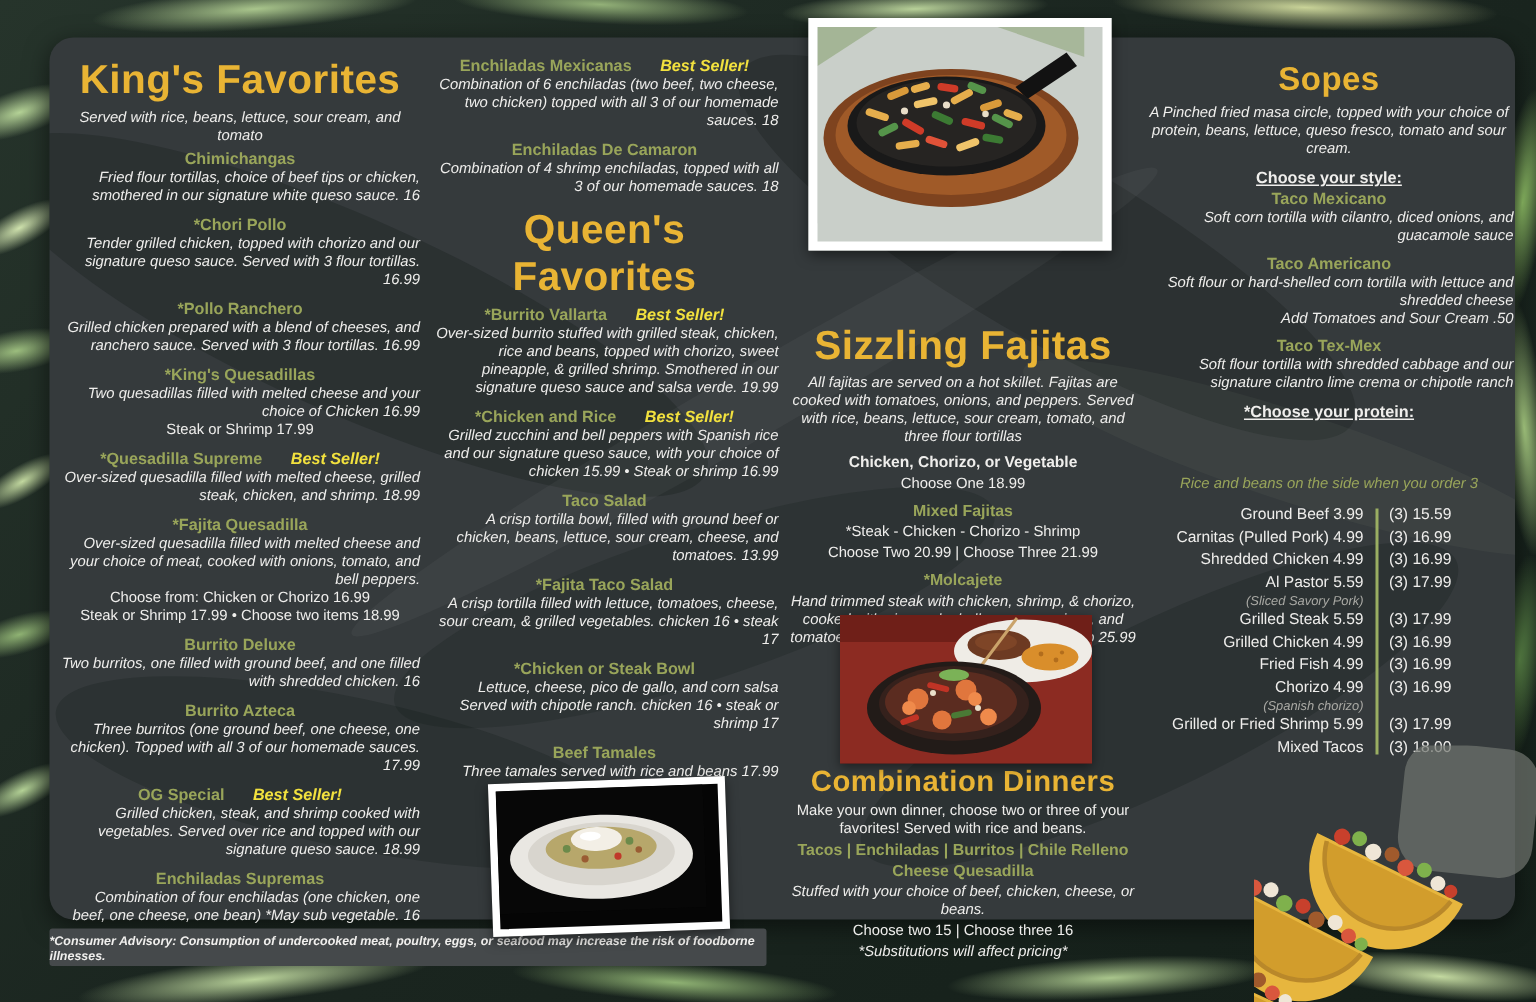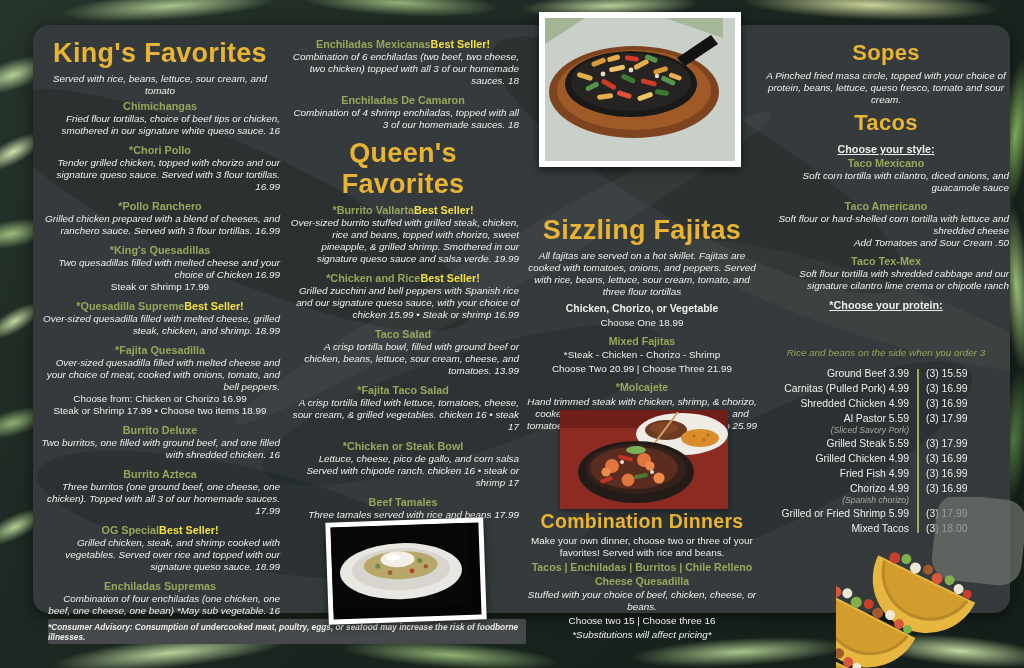--- a/index.html
+++ b/index.html
@@ -27,30 +27,30 @@
   .bw .reg{font-weight:normal;}
   .gb{color:#99a55a;font-weight:bold;font-size:10.6px;margin:6px 0 1px;line-height:12px;}
   #col-three-bottom .gb{margin:3px 0 0;}
   #col-three-bottom .txt{margin:2px 0;}
   .gi{color:#99a55a;font-style:italic;margin-top:36px;}
   .un{font-weight:bold;text-decoration:underline;font-size:10.8px;margin:7px 0 2px;}
   .item{margin:0 0 7px;}
   #col-four .item{margin:0 0 6px;}
   .name-line{font-size:10.8px;line-height:13px;}
   .iname{color:#99a55a;font-weight:bold;}
-  .best{color:#f2e13e;font-weight:bold;}
+  .best{color:#f2e13e;font-style:italic;font-weight:bold;padding-left:19px;}
   .idesc{font-style:italic;font-size:9.9px;line-height:12px;text-align:right;}
   .iplain{font-size:9.9px;line-height:12px;}
   .ptable{position:relative;margin-top:8px;}
   .pdiv{position:absolute;left:154px;top:2px;bottom:2px;width:2px;background:#9aae62;}
   .prow{display:flex;align-items:flex-start;margin:2px 0;}
   .pleft{width:146px;text-align:right;font-size:10.4px;line-height:13px;}
   .psub{font-size:8.6px;color:#a9a9a4;font-style:italic;line-height:10px;}
   .pright{margin-left:17px;text-align:left;font-size:10.4px;line-height:13px;white-space:nowrap;}
-  .advisory{position:absolute;left:48px;top:619px;width:478px;height:25px;background:#45494b;
+  .advisory{position:absolute;left:33px;top:619px;width:478px;height:25px;background:#45494b;
             border-radius:2px;display:flex;align-items:center;justify-content:center;z-index:4;}
   .advisory span{font-size:8.3px;font-style:italic;font-weight:bold;color:#f0efed;}
   .photo{position:absolute;z-index:6;}
   #photo-fajitas{left:539px;top:12px;width:190px;height:143px;border:6px solid #fff;
                  background:#c9cfc9;box-shadow:0 3px 9px rgba(0,0,0,.55);}
   #photo-tamales{left:327px;top:520px;width:148px;height:92px;border:5px solid #fff;background:#050505;
                  transform:rotate(-2deg);box-shadow:0 3px 8px rgba(0,0,0,.5);}
   #photo-combo{left:560px;top:410px;width:168px;height:99px;background:#7c231c;box-shadow:0 2px 7px rgba(0,0,0,.45);}
   #photo-tacos{left:836px;top:497px;width:188px;height:171px;z-index:7;}
   svg{display:block;}
@@ -186,21 +186,20 @@
       <div class="txt wh">Make your own dinner, choose two or three of your favorites! Served with rice and beans.</div>
       <div class="txt gb">Tacos | Enchiladas | Burritos | Chile Relleno</div>
       <div class="txt gb">Cheese Quesadilla</div>
       <div class="txt it">Stuffed with your choice of beef, chicken, cheese, or beans.</div>
       <div class="txt wh">Choose two 15 | Choose three 16</div>
       <div class="txt it">*Substitutions will affect pricing*</div>
     </div>
   <div class="col" id="col-four">
       <div class="sec-title">Sopes</div>
       <div class="txt it">A Pinched fried masa circle, topped with your choice of protein, beans, lettuce, queso fresco, tomato and sour cream.</div>
-      <div class="sec-title">Tacos</div>
       <div class="txt un">Choose your style:</div>
       <div class="item">
         <div class="name-line"><span class="iname">Taco Mexicano</span></div>
         <div class="idesc">Soft corn tortilla with cilantro, diced onions, and guacamole sauce</div>
       </div>
       <div class="item">
         <div class="name-line"><span class="iname">Taco Americano</span></div>
         <div class="idesc">Soft flour or hard-shelled corn tortilla with lettuce and shredded cheese</div>
         <div class="idesc">Add Tomatoes and Sour Cream .50</div>
       </div>

